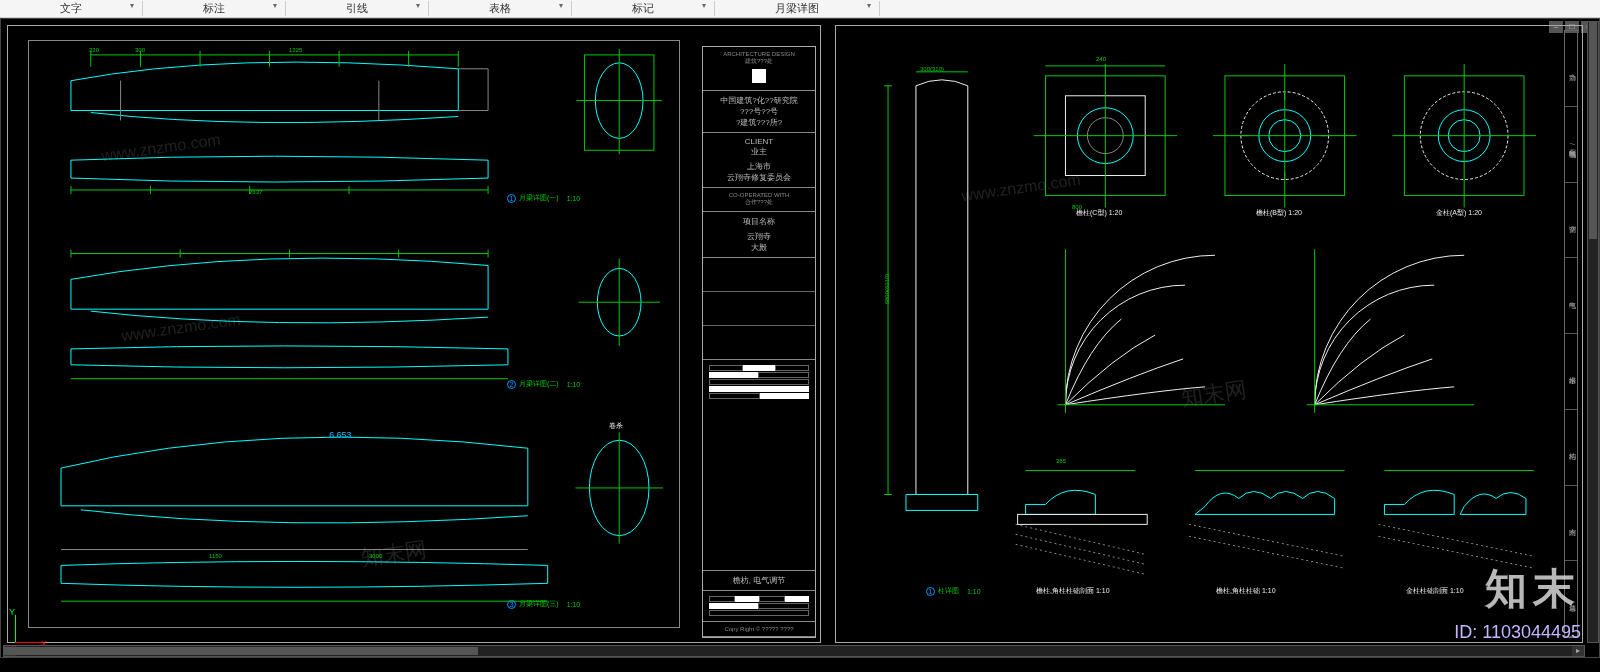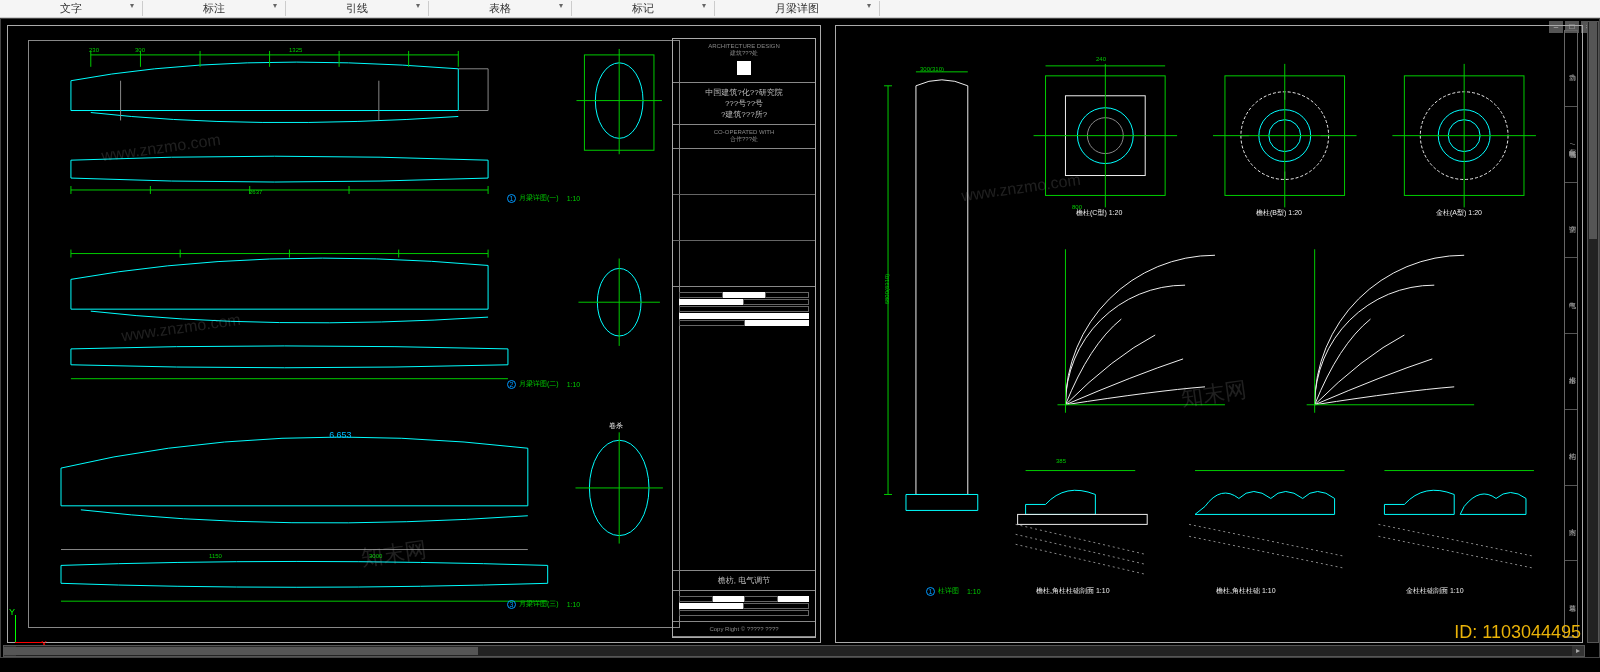--- a/index.html
+++ b/index.html
@@ -18,42 +18,42 @@
   .scroll-h .thumb { position: absolute; left: 0; width: 30%; top: 1px; bottom: 1px; background: #555; }
   .scroll-h .arrow { position: absolute; top: 0; bottom: 0; width: 12px; background: #333; color: #aaa; font-size: 8px; text-align: center; line-height: 10px; }
   .scroll-v { position: absolute; right: 0; top: 2px; bottom: 14px; width: 12px; background: #222; border: 1px solid #555; }
   .scroll-v .thumb { position: absolute; top: 0; height: 35%; left: 1px; right: 1px; background: #555; }
 
   
   .sheet { position: absolute; border: 1px solid #aaa; }
   .sheet1 { left: 6px; top: 6px; width: 814px; height: 618px; }
   .sheet2 { left: 834px; top: 6px; width: 748px; height: 618px; }
   .inner { position: absolute; left: 20px; top: 14px; right: 140px; bottom: 14px; border: 1px solid #888; }
-  .title-block { position: absolute; right: 4px; top: 12px; width: 144px; bottom: 4px; border: 1px solid #aaa; display: flex; flex-direction: column; font-size: 8px; color: #bbb; text-align: center; }
+  .title-block { position: absolute; right: 4px; top: 20px; width: 114px; bottom: 4px; border: 1px solid #aaa; display: flex; flex-direction: column; font-size: 8px; color: #bbb; text-align: center; }
   .tb-sec { border-bottom: 1px solid #888; padding: 4px 2px; }
   .tb-sec.small { font-size: 6px; color: #888; }
   .tb-sec.flex { flex: 1; }
   .tb-grid { flex: 0.5; border-bottom: 1px solid #888; position: relative; }
   .tb-grid::before,.tb-grid::after { content:""; position:absolute; background:#666; }
   .tb-grid::before { left:0; right:0; top:33%; height:1px; }
   .tb-grid::after { left:0; right:0; top:66%; height:1px; }
   .tb-bar { height: 6px; margin: 1px 4px; display: flex; }
   .tb-bar .wh { flex:1; background:#fff; }
   .tb-bar .bk { flex:1; background:#000; border:1px solid #666; }
   .stripe { position: absolute; right: 4px; top: 4px; bottom: 4px; width: 14px; border: 1px solid #666; display: flex; flex-direction: column; }
   .stripe .seg { flex: 1; border-bottom: 1px solid #555; writing-mode: vertical-rl; font-size: 7px; color: #999; text-align: center; padding: 2px 0; }
 
   
   .cyan { stroke: #0ff; fill: none; }
   .grn  { stroke: #0c0; fill: none; }
   .gry  { stroke: #888; fill: none; }
   .wht  { stroke: #eee; fill: none; }
   .watermark { position: absolute; color: rgba(180,180,180,0.18); font-size: 16px; pointer-events: none; transform: rotate(-8deg); }
   .brand { position: absolute; right: 18px; bottom: 40px; color: rgba(230,230,230,0.8); font-size: 42px; font-weight: 600; letter-spacing: 6px; }
-  .idtag { position: absolute; right: 18px; bottom: 14px; color: #eab308; font-size: 18px; }
+  .idtag { position: absolute; right: 18px; bottom: 14px; color: #c4b5fd; font-size: 18px; }
   .win-ctrl { position: absolute; right: 4px; top: 2px; display: flex; gap: 2px; }
   .win-ctrl span { width: 14px; height: 12px; background: #555; color: #ccc; font-size: 8px; text-align: center; line-height: 12px; }
   .callout { position:absolute; color:#0c0; font-size:7px; display:flex; align-items:center; gap:3px; }
   .callout .num { width:9px; height:9px; border:1px solid #09f; border-radius:50%; color:#09f; font-size:7px; line-height:8px; text-align:center; }
   .white-lbl { position:absolute; color:#eee; font-size:7px; }
   .dim-lbl { position:absolute; color:#0c0; font-size:6px; }
 </style>
 </head>
 <body>
 
@@ -162,23 +162,36 @@
         <div class="tb-sec small">
           <div>ARCHITECTURE DESIGN</div>
           <div>建筑???处</div>
           <div style="width:14px;height:14px;background:#fff;margin:3px auto;"></div>
         </div>
         <div class="tb-sec">
           <div>中国建筑?化??研究院</div>
           <div class="small">???号??号</div>
           <div class="small">?建筑???所?</div>
         </div>
+        <div class="tb-sec">
+          <div class="small">CLIENT</div>
+          <div class="small">业主</div>
+          <div style="height:4px"></div>
+          <div>上海市</div>
+          <div>云翔寺修复委员会</div>
+        </div>
         <div class="tb-sec small">
           <div>CO-OPERATED WITH</div>
           <div>合作???处</div>
+        </div>
+        <div class="tb-sec">
+          <div class="small">项目名称</div>
+          <div style="height:4px"></div>
+          <div>云翔寺</div>
+          <div>大殿</div>
         </div>
         <div class="tb-grid"></div>
         <div class="tb-sec flex" style="text-align:left;">
           <div class="tb-bar">
               <span class="bk"></span>
               <span class="wh"></span>
               <span class="bk"></span>
             </div>
           <div class="tb-bar">
               <span class="wh"></span>
@@ -361,20 +374,21 @@
     <div class="watermark" style="left:1180px; top:360px; font-size:22px;">知末网</div>
 
     <div class="ucs">
       <div class="y"></div>
         <div class="x"></div>
       <div class="yl">Y</div>
         <div class="xl">X</div>
     </div>
   </div>
 
+  <div class="brand">知末</div>
   <div class="idtag">ID: 1103044495</div>
 
   <div class="scroll-h">
     <div class="arrow" style="left:0">◂</div>
     <div class="thumb"></div>
     <div class="arrow" style="right:0">▸</div>
   </div>
   <div class="scroll-v">
     <div class="thumb"></div>
   </div>

